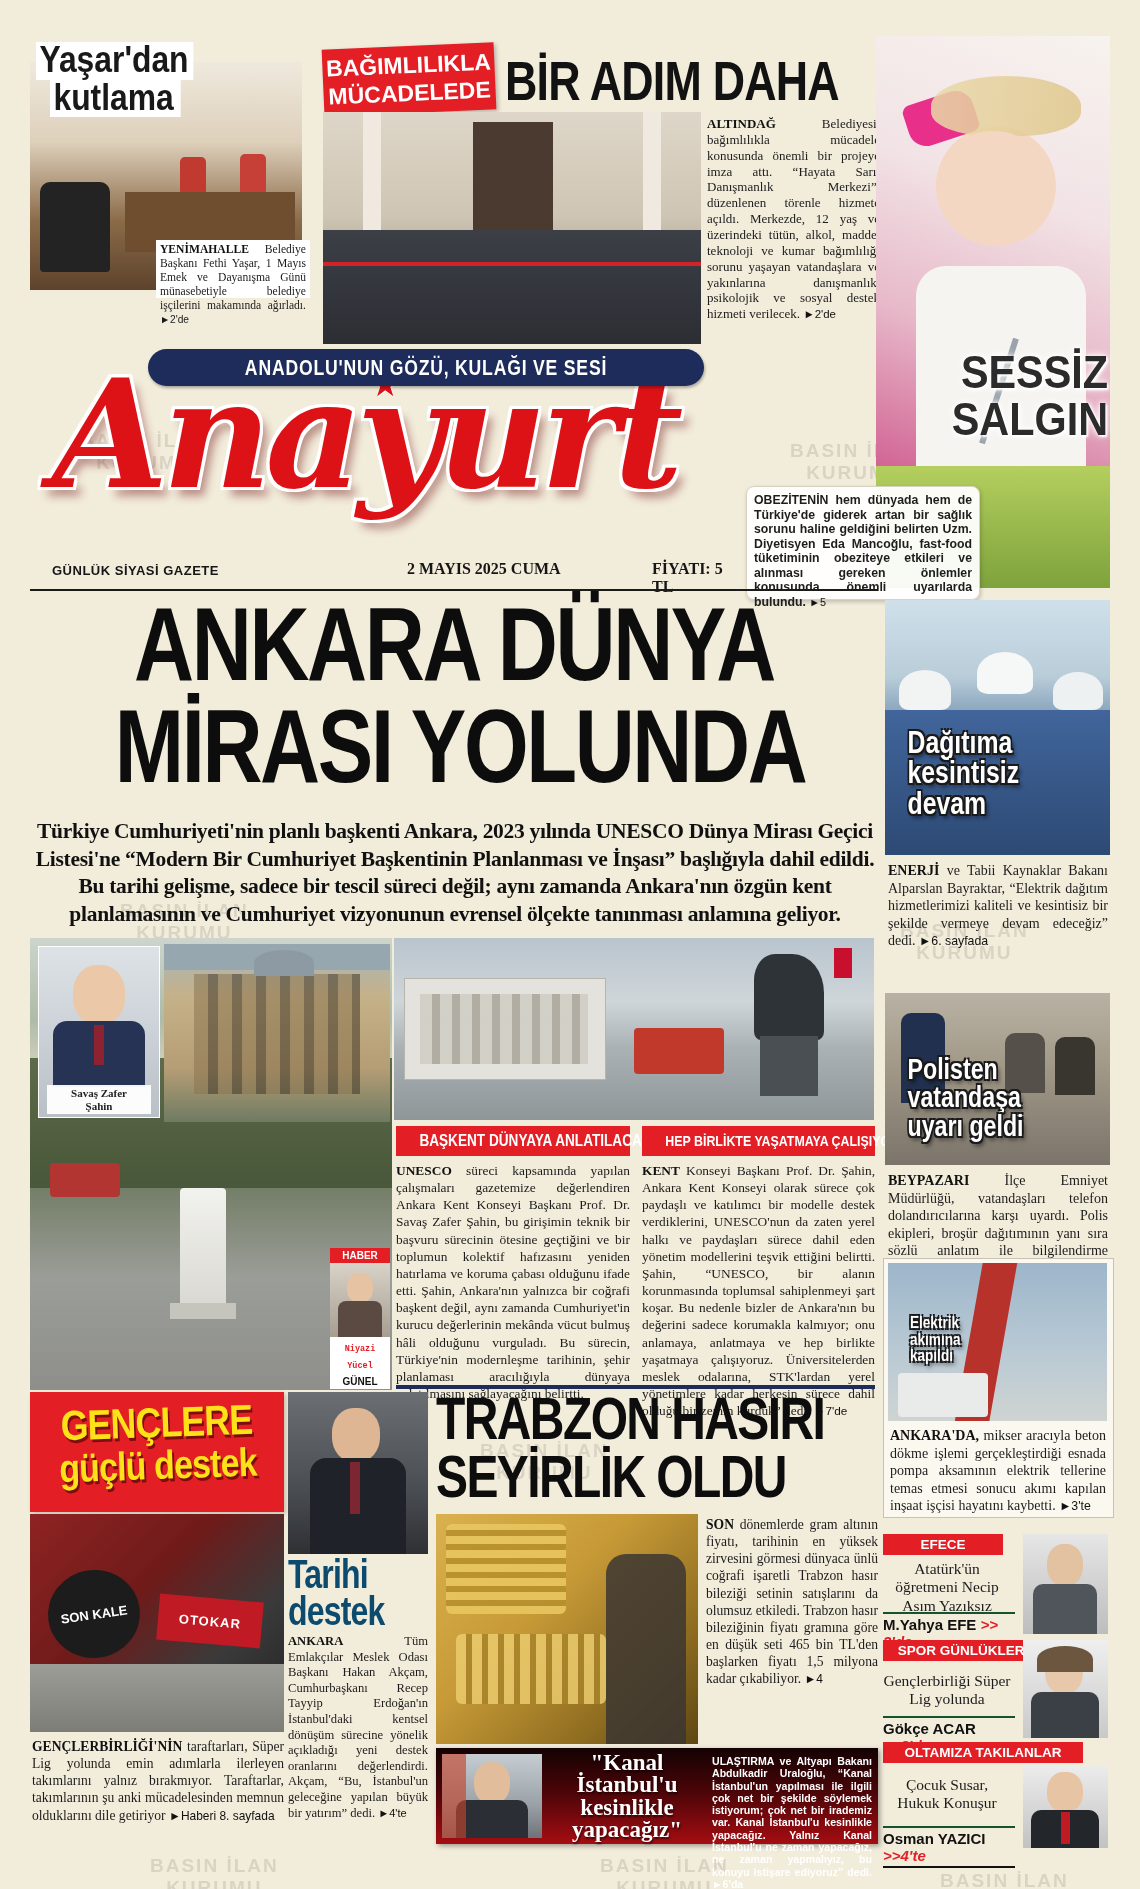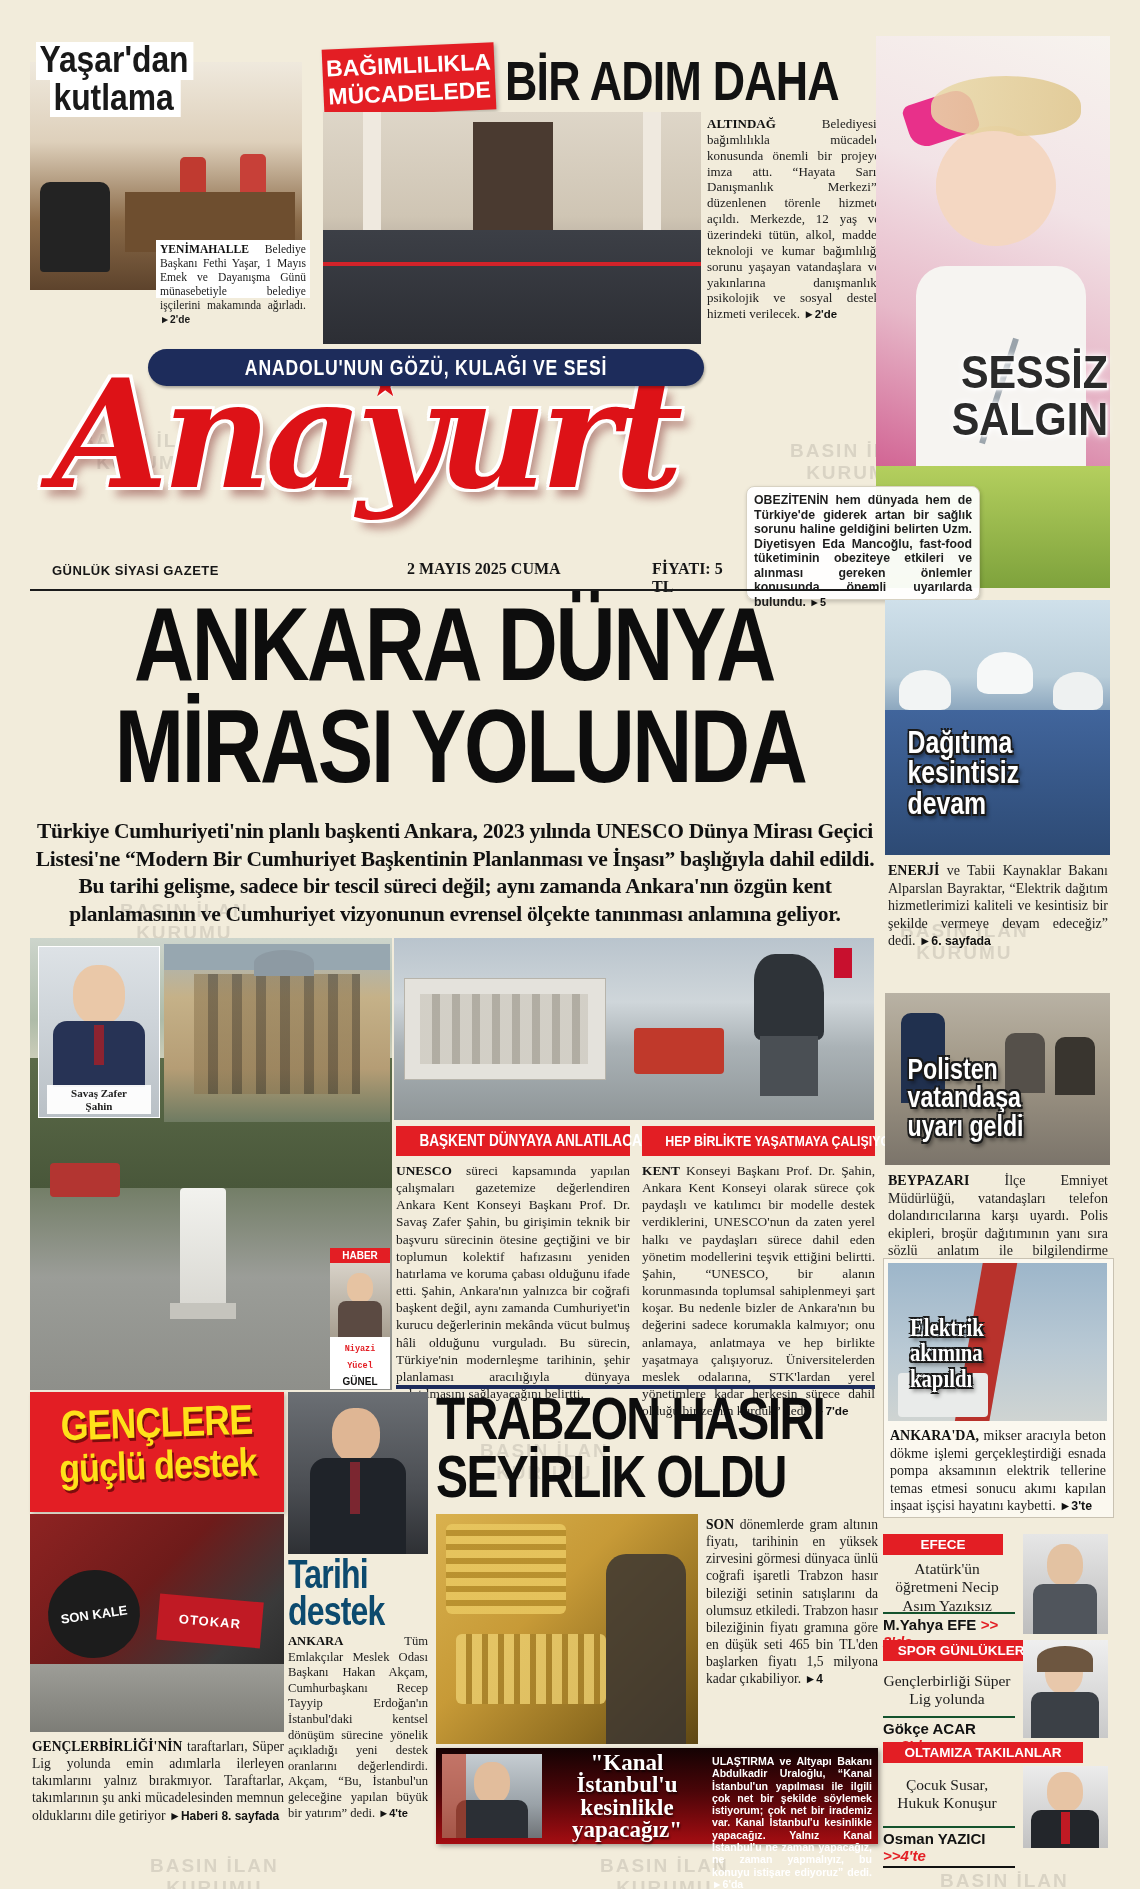--- a/index.html
+++ b/index.html
@@ -6,21 +6,21 @@
   body{background:#e9e2cf;font-family:"Liberation Serif",serif;}
   #page{position:relative;width:1140px;height:1889px;background:#f2ecdb;overflow:hidden;margin:0 auto;}
   .abs{position:absolute;}
   .photo{position:absolute;overflow:hidden;}
   .sans{font-family:"Liberation Sans",sans-serif;}
   .serif{font-family:"Liberation Serif",serif;}
   .cond{display:inline-block;transform:scaleX(0.8);transform-origin:left center;white-space:nowrap;}
   .condc{display:block;transform:scaleX(0.8);transform-origin:center center;white-space:nowrap;}
   .body-txt{font-family:"Liberation Serif",serif;color:#1c1c1c;text-align:justify;}
   .lead-w{font-weight:bold;color:#111;}
-  .ref{font-weight:bold;color:#111;font-family:"Liberation Sans",sans-serif;font-size:0.88em;}
+  .ref{font-weight:normal;color:#111;font-family:"Liberation Sans",sans-serif;font-size:0.88em;}
   .redbar{background:#e31e24;color:#fff;font-family:"Liberation Sans",sans-serif;font-weight:bold;text-align:center;}
   .overlay-head{position:absolute;left:0;right:0;color:#fff;
     font-family:"Liberation Sans",sans-serif;font-weight:bold;line-height:0.98;
     text-shadow:2px 2px 0 #1a1a1a,-2px 2px 0 #1a1a1a,2px -2px 0 #1a1a1a,-2px -2px 0 #1a1a1a,3px 4px 5px rgba(0,0,0,.6);}
   .wm{position:absolute;color:#9a958a;opacity:.28;font-family:"Liberation Sans",sans-serif;
      font-weight:bold;font-size:19px;letter-spacing:2px;line-height:1.15;text-align:center;pointer-events:none;}
   .byline{font-family:"Liberation Sans",sans-serif;font-weight:bold;font-size:15px;color:#111;
      border-top:2px solid #14532d;border-bottom:2px solid #111;padding:2px 0;}
   .byline .ref2{color:#e31e24;font-style:italic;}
   .rail-box{position:absolute;background:#fbf8ef;border:1px solid #c9c2b2;}
@@ -195,21 +195,21 @@
     </div>
   </div>
   <div class="abs body-txt" style="left:888px;top:1172px;width:220px;height:82px;font-size:14px;line-height:1.25;">
     <span class="lead-w">BEYPAZARI</span><span> İlçe Emniyet Müdürlüğü, vatandaşları telefon dolandırıcılarına karşı uyardı. Polis ekipleri, broşür dağıtımının yanı sıra sözlü anlatım ile bilgilendirme çalışmaları da yaptı. </span><span class="ref">►3'te</span>
   </div>
 
   <div class="rail-box" style="left:883px;top:1258px;width:229px;height:258px;">
     <div class="photo" style="left:4px;top:4px;width:219px;height:158px;background:linear-gradient(180deg,#9db6ca 0%,#b9c9d4 55%,#cfd4d2 100%);">
       <div class="abs" style="left:80px;top:-10px;width:34px;height:190px;background:#b8322c;transform:rotate(10deg);"></div>
       <div class="abs" style="left:10px;top:110px;width:90px;height:44px;background:#e9ebea;border-radius:4px;"></div>
-      <div class="overlay-head" style="top:52px;font-size:26px;font-family:Liberation Serif, serif;">
+      <div class="overlay-head" style="top:52px;font-size:17px;">
         <span class="condc">Elektrik</span>
           <span class="condc">akımına</span>
           <span class="condc">kapıldı</span>
       </div>
     </div>
     <div class="body-txt" style="position:absolute;left:6px;top:168px;width:216px;font-size:14px;line-height:1.25;">
       <span class="lead-w">ANKARA'DA,</span><span> mikser aracıyla beton dökme işlemi gerçekleştirdiği esnada pompa aksamının elektrik tellerine temas etmesi sonucu akımı kapılan inşaat işçisi hayatını kaybetti. </span><span class="ref">►3'te</span>
     </div>
   </div>
 

